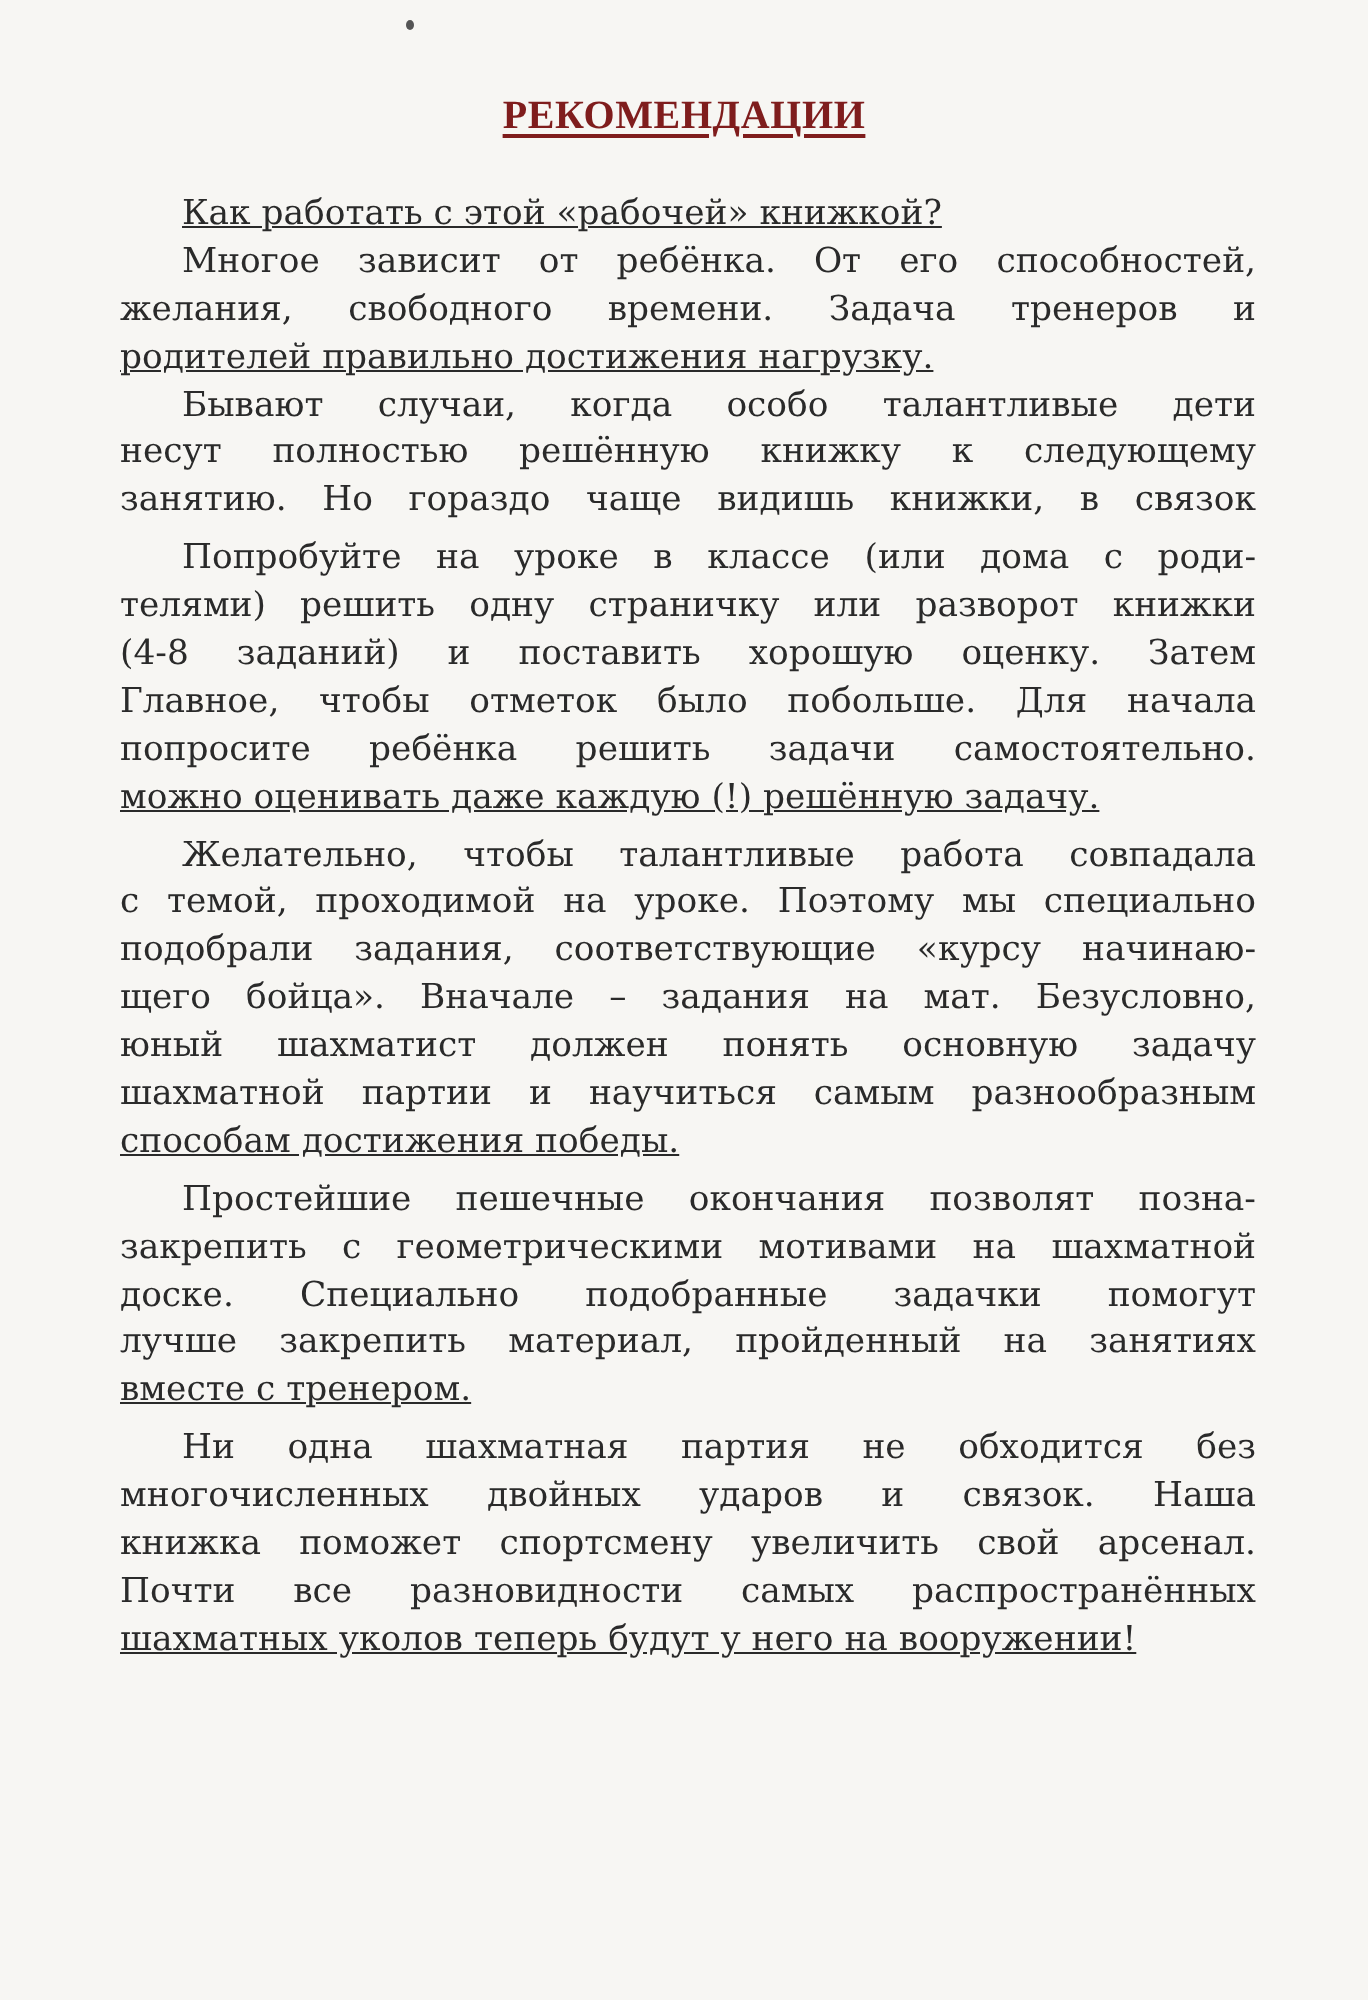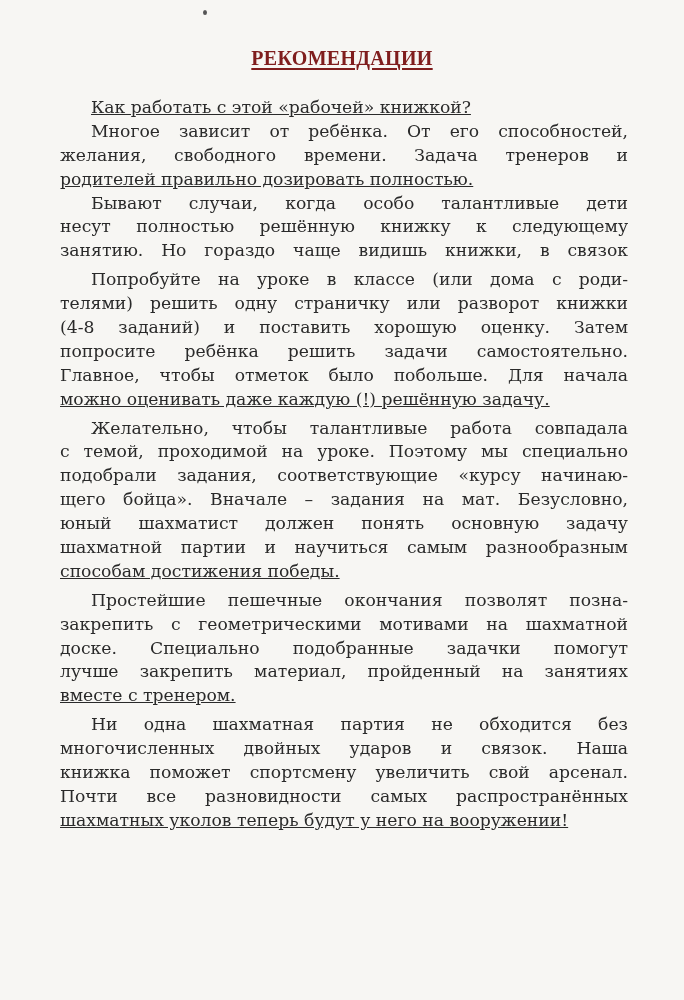--- a/index.html
+++ b/index.html
@@ -48,37 +48,37 @@
 
   <div class="body">
 
     <div>
       <div class="line indent last">Как работать с этой «рабочей» книжкой?</div>
     </div>
 
     <div>
       <div class="line indent">Многое зависит от ребёнка. От его способностей,</div>
       <div class="line">желания, свободного времени. Задача тренеров и</div>
-      <div class="line last">родителей правильно дозировать полностью.</div>
+      <div class="line last">родителей правильно достижения нагрузку.</div>
     </div>
 
     <div>
       <div class="line indent">Бывают случаи, когда особо талантливые дети</div>
       <div class="line">несут полностью решённую книжку к следующему</div>
       <div class="line">занятию. Но гораздо чаще видишь книжки, в связок</div>
     </div>
 
     <div class="gap"></div>
 
     <div>
       <div class="line indent">Попробуйте на уроке в классе (или дома с роди-</div>
       <div class="line">телями) решить одну страничку или разворот книжки</div>
       <div class="line">(4-8 заданий) и поставить хорошую оценку. Затем</div>
+      <div class="line">Главное, чтобы отметок было побольше. Для начала</div>
       <div class="line">попросите ребёнка решить задачи самостоятельно.</div>
-      <div class="line">Главное, чтобы отметок было побольше. Для начала</div>
       <div class="line last">можно оценивать даже каждую (!) решённую задачу.</div>
     </div>
     <div class="gap"></div>
 
     <div>
       <div class="line indent">Желательно, чтобы талантливые работа совпадала</div>
       <div class="line">с темой, проходимой на уроке. Поэтому мы специально</div>
       <div class="line">подобрали задания, соответствующие «курсу начинаю-</div>
       <div class="line">щего бойца». Вначале – задания на мат. Безусловно,</div>
       <div class="line">юный шахматист должен понять основную задачу</div>

